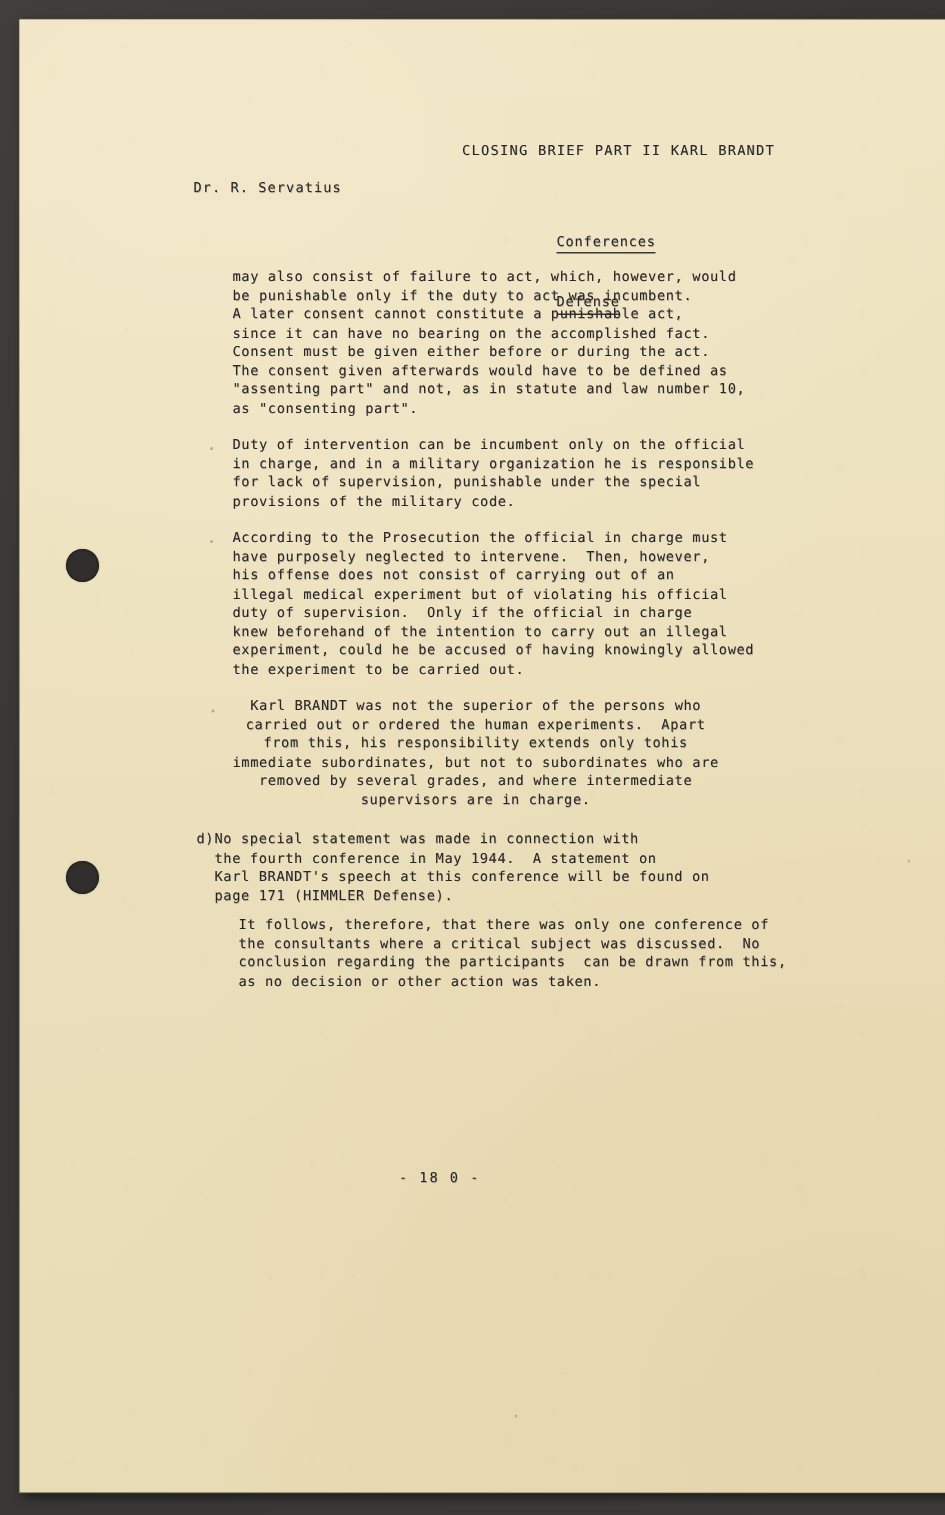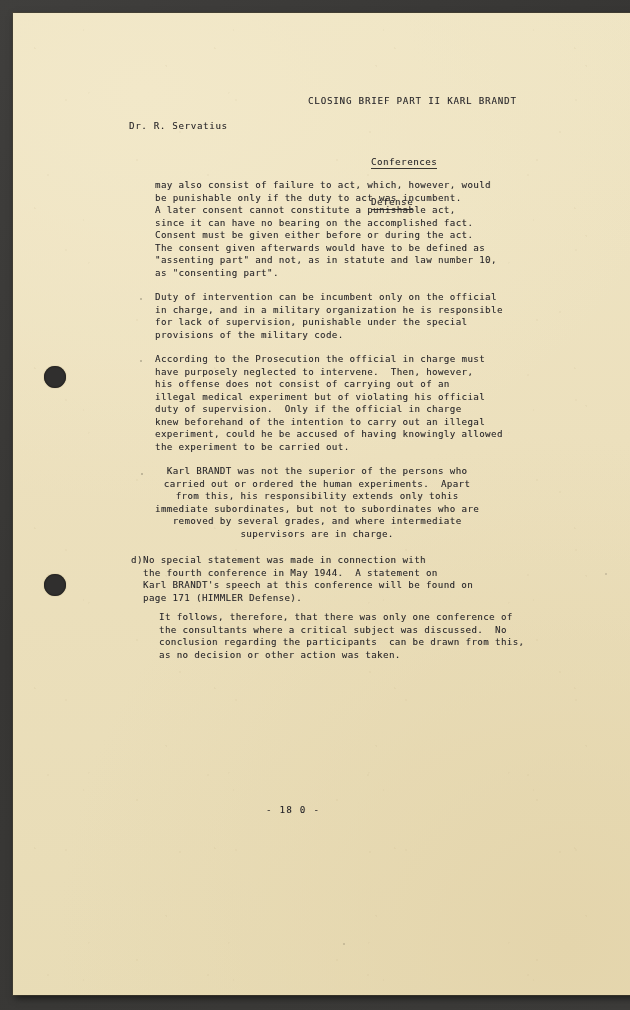--- a/index.html
+++ b/index.html
@@ -127,21 +127,20 @@
 
   #item-d-marker { left: 118px; top: 541px; }
   #item-d-text   { left: 130px; top: 541px; }
 
   #para-conclusion { top: 598px; }
 
   #page-number {
     left: 253px;
     top: 767px;
     letter-spacing: 1.3px;
-    margin-top: 24px;
   }
 
   
   .speck {
     position: absolute;
     background: #6d6555;
     border-radius: 50%;
     opacity: 0.45;
   }
   #speck-margin-duty  { left: 127px; top: 285px; width: 2px; height: 2px; }

